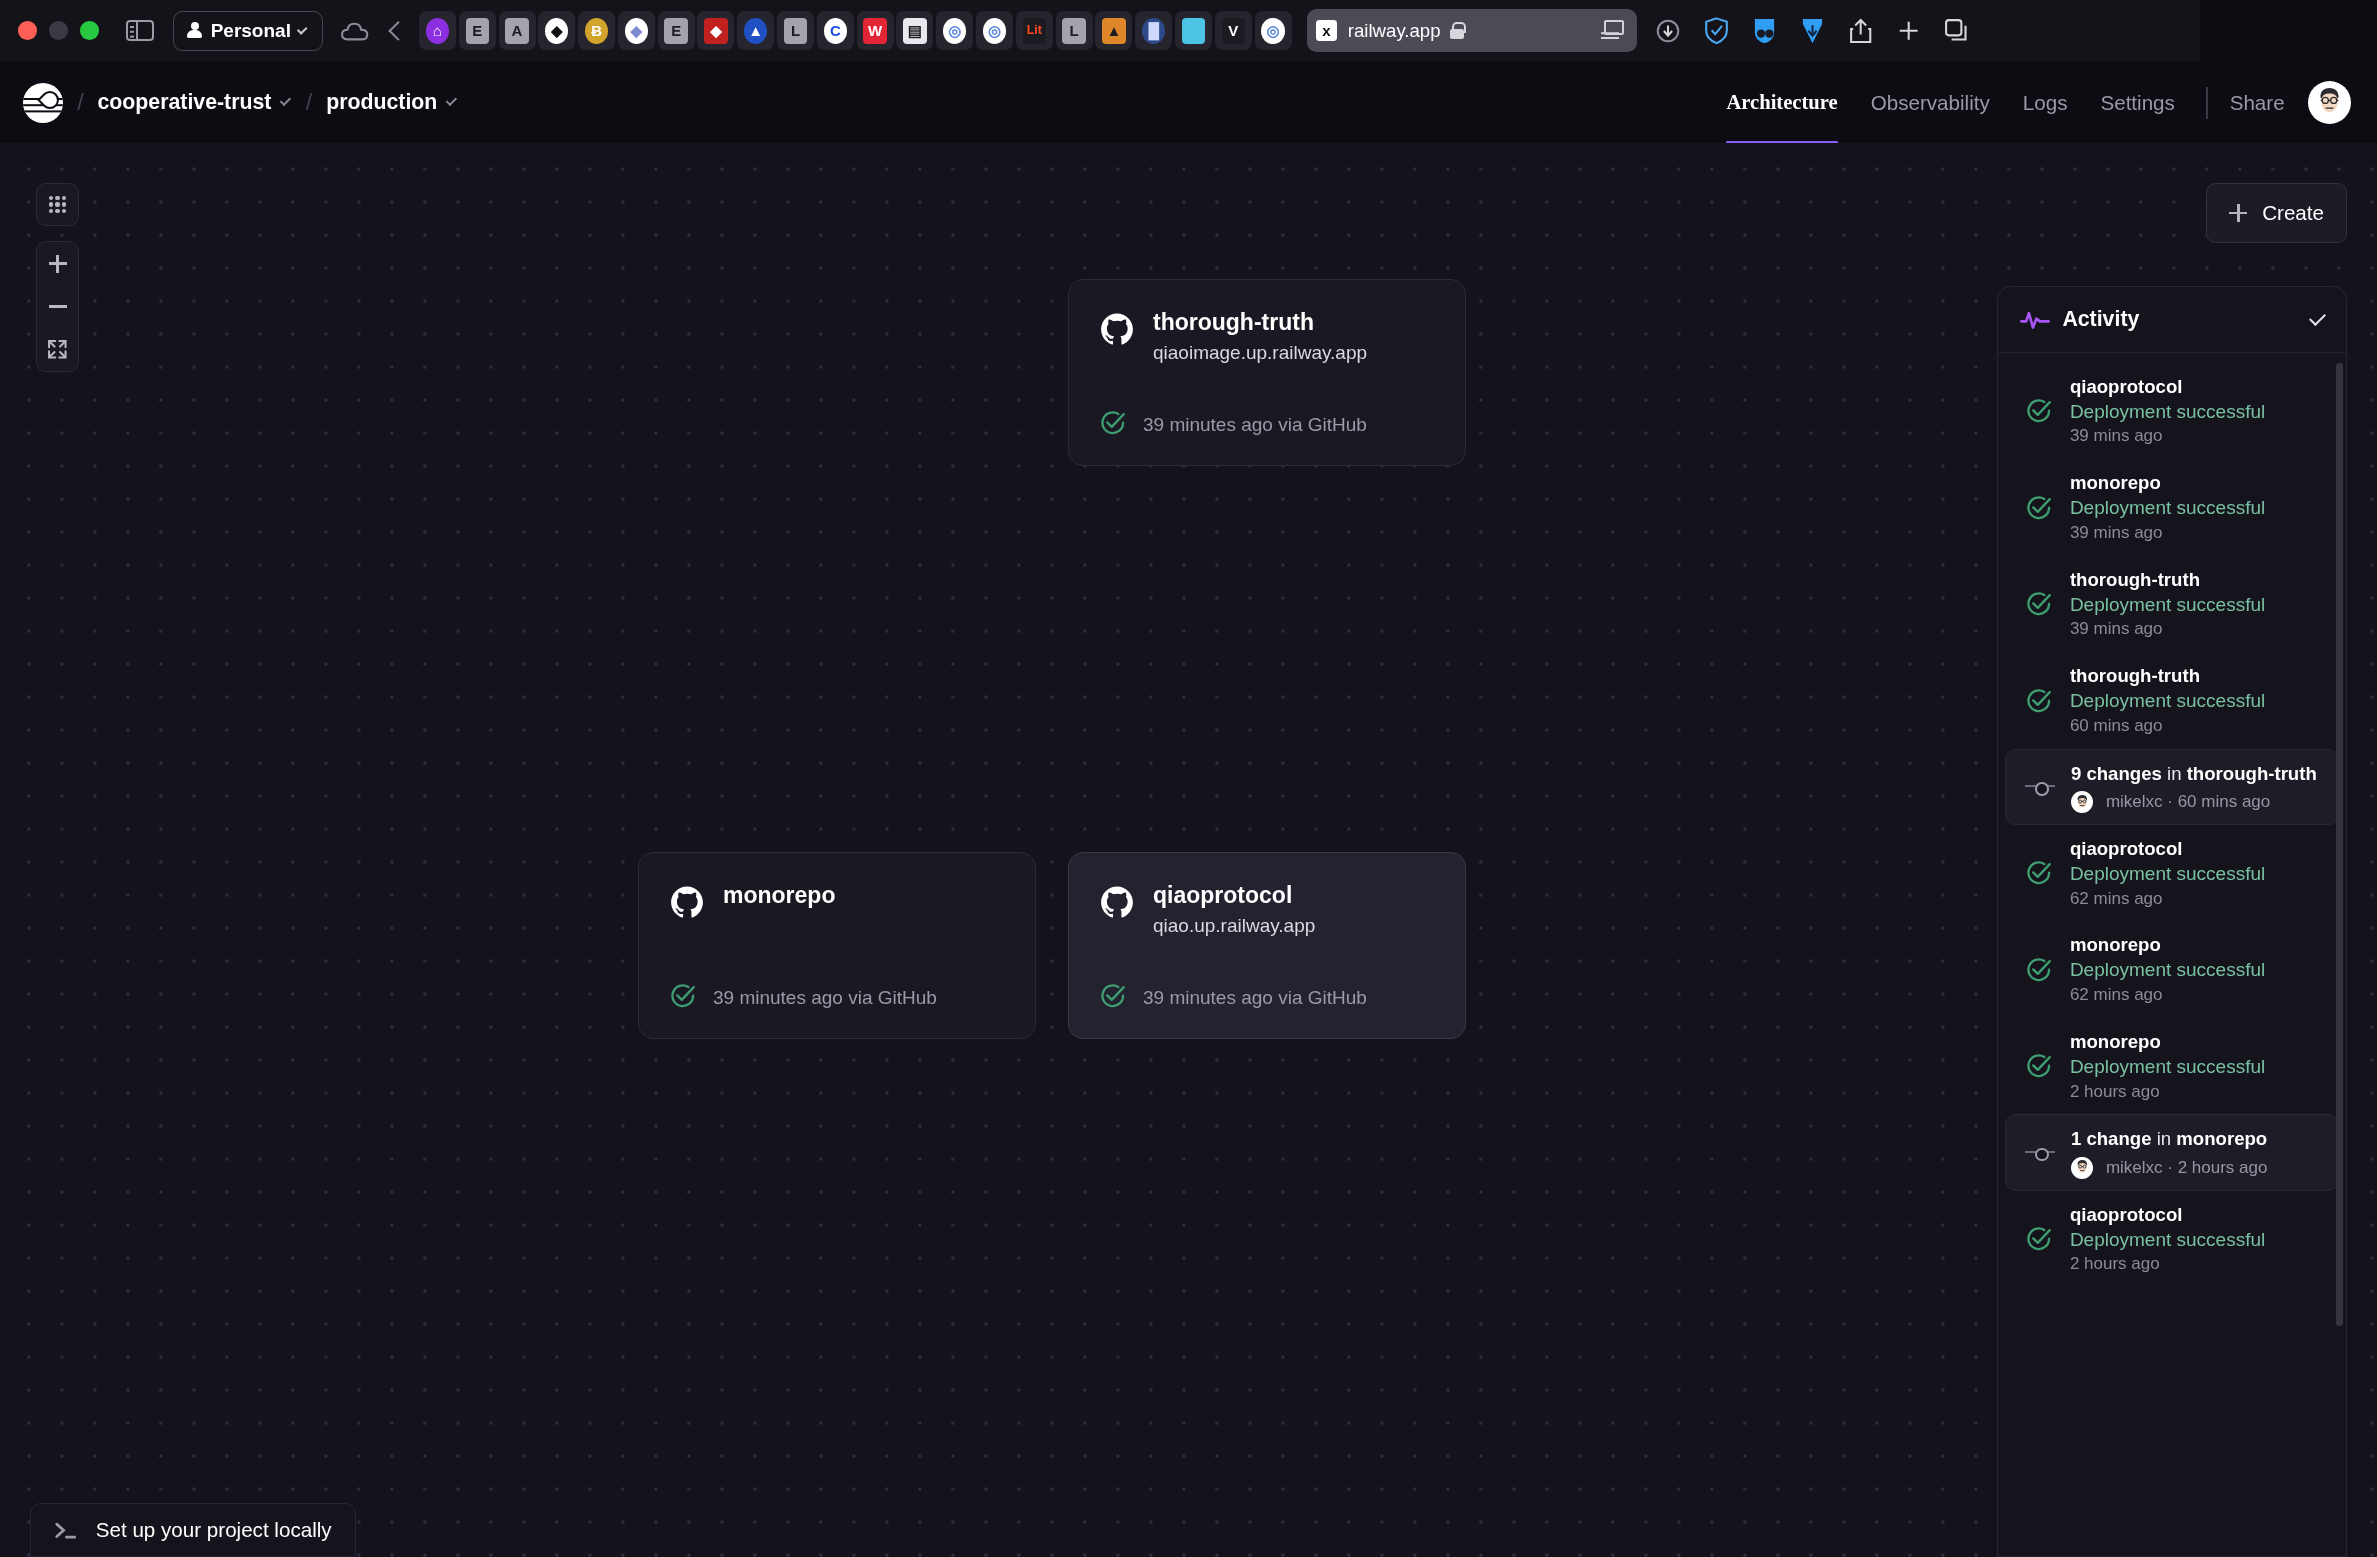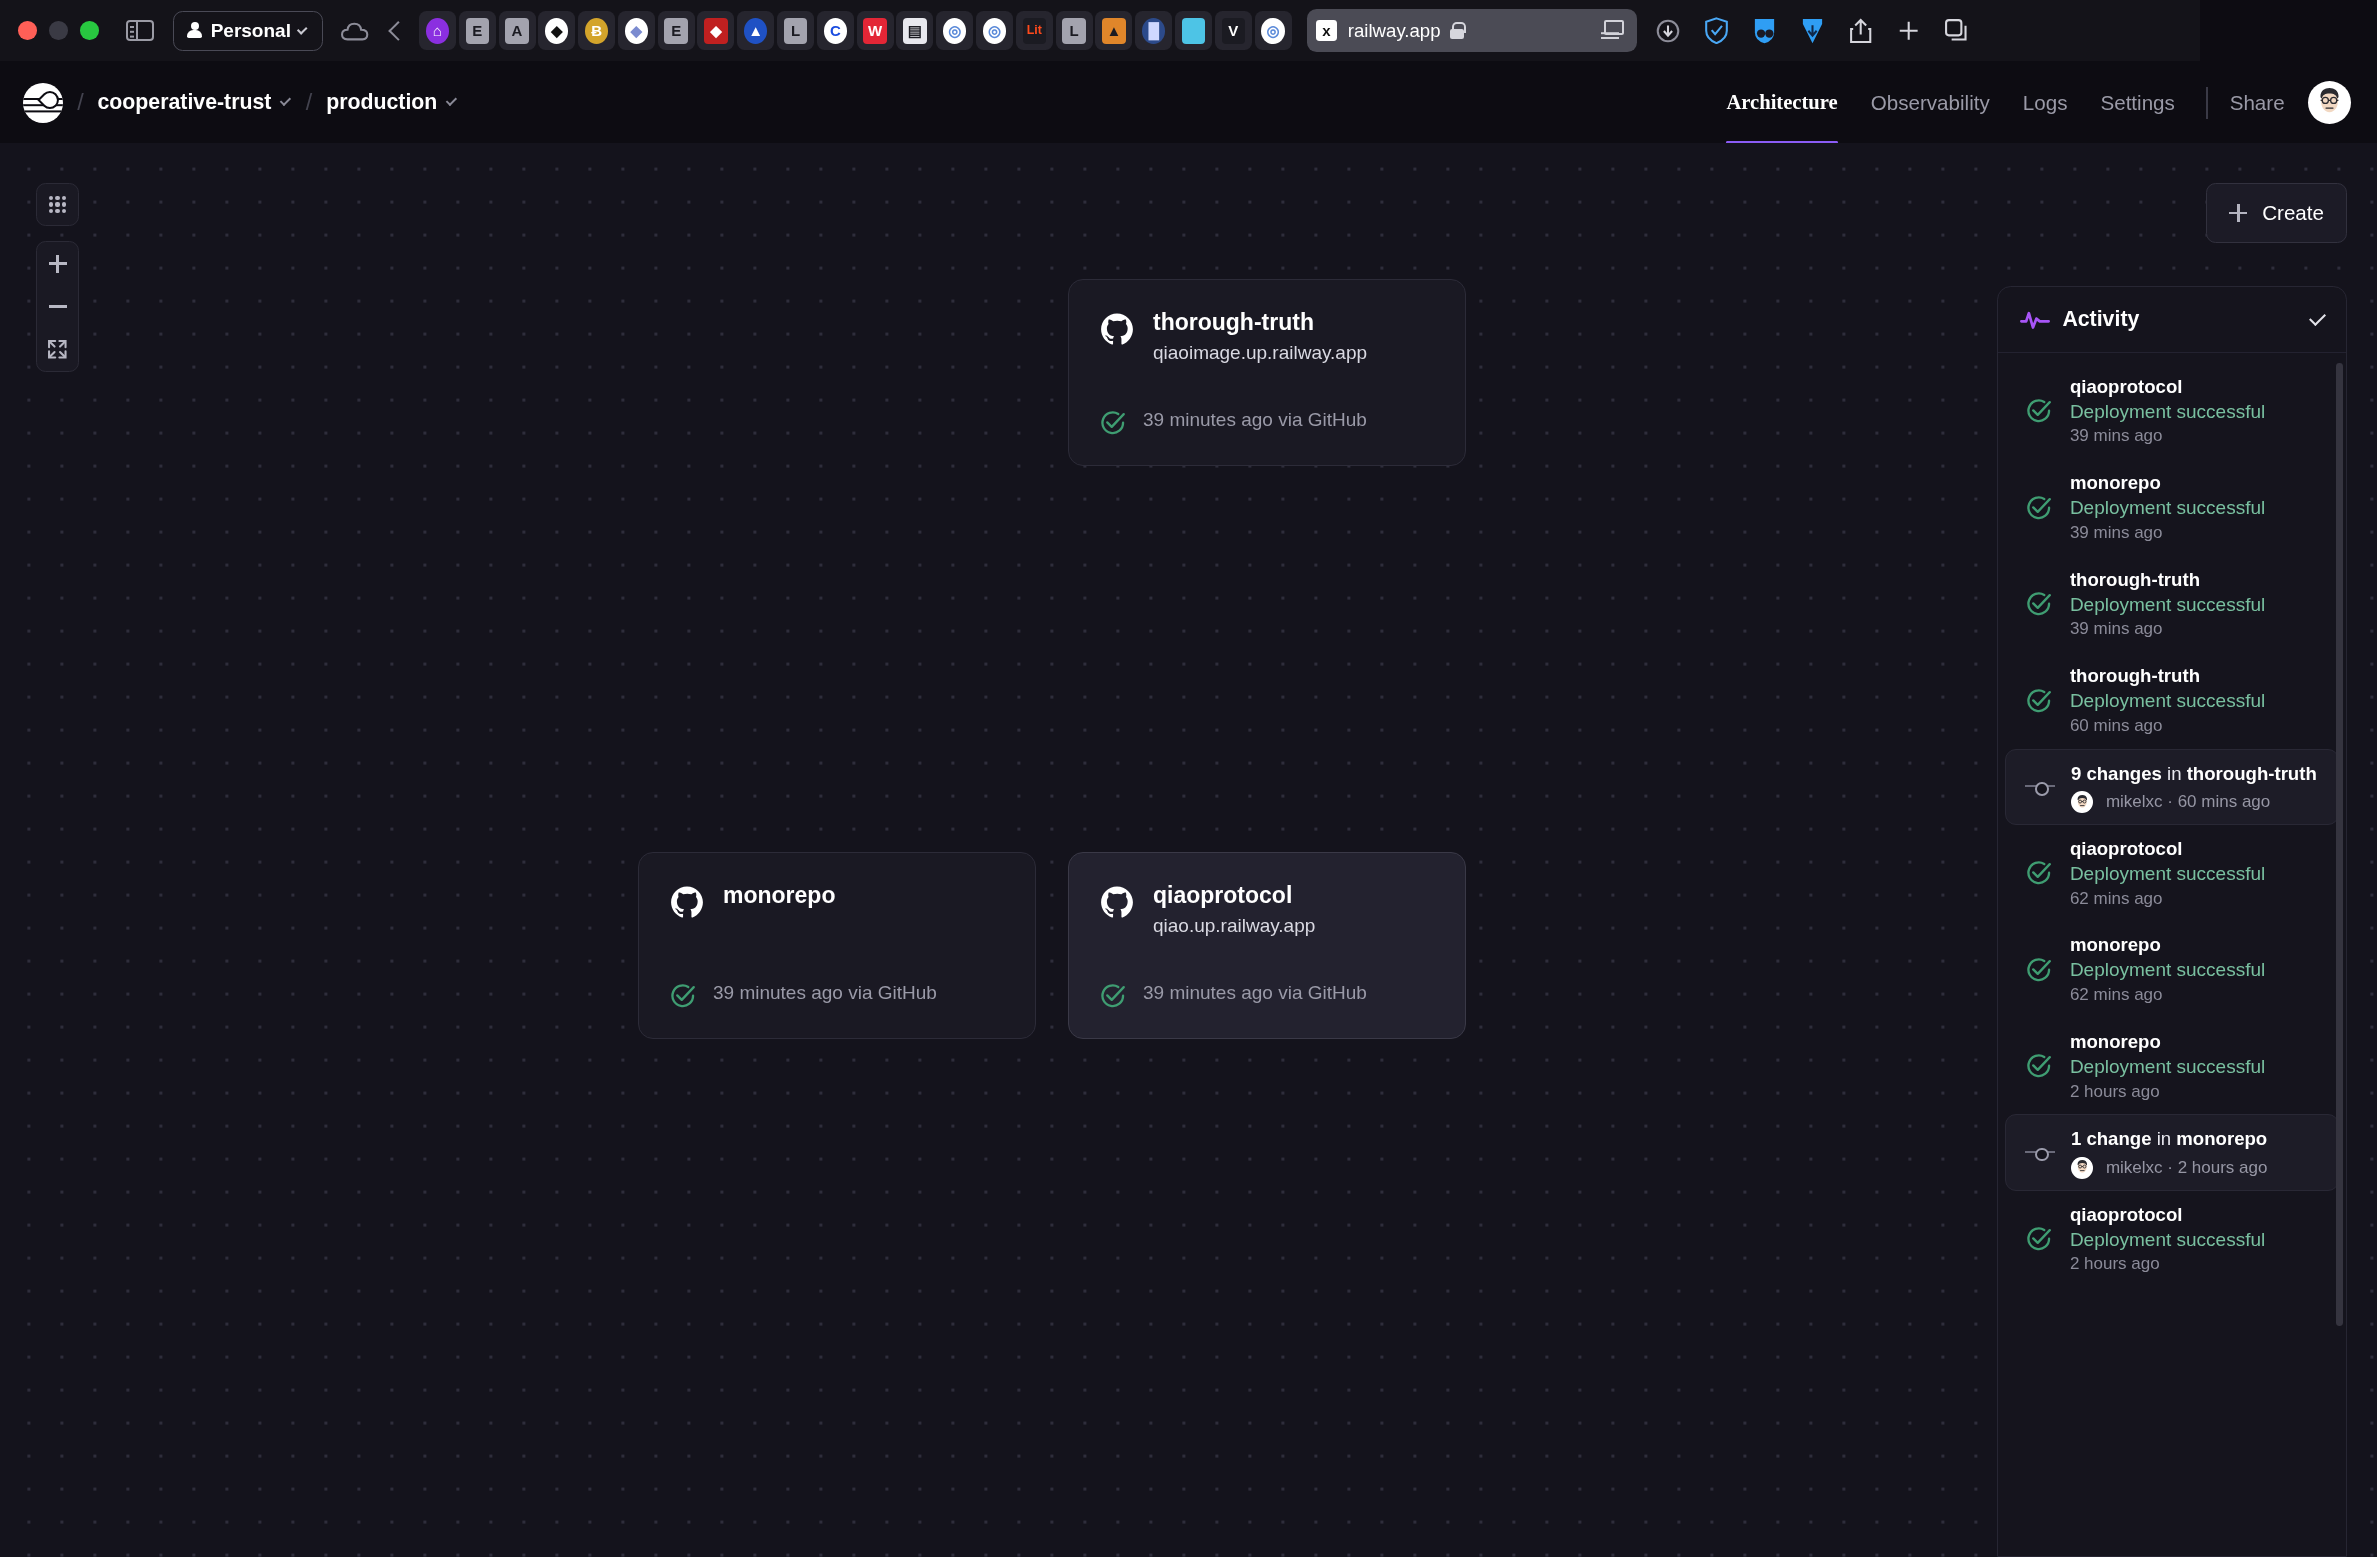--- a/index.html
+++ b/index.html
@@ -222,21 +222,21 @@
     border: 1.4px solid #2c2b38;
     background: #1a1923;
     padding: 29px 30px;
     display: flex; flex-direction: column;
   }
   .svc-card.hovered { background: #23222f; border-color: #3a3947; }
   .svc-head { display: flex; align-items: flex-start; gap: 18px; }
   .gh-icon { width: 36px; height: 36px; flex: none; margin-top: 2.8px; }
   .svc-title { color: #fff; font-size: 23px; font-weight: bold; line-height: 1.18; }
   .svc-domain { color: #d9d9e2; font-size: 19px; margin-top: 5.5px; line-height: 1.2; }
-  .svc-foot { margin-top: auto; display: flex; align-items: flex-start; gap: 16.5px; }
+  .svc-foot { margin-top: auto; display: flex; align-items: flex-end; gap: 16.5px; }
   .svc-foot-text { color: #9a9aa8; font-size: 19px; }
   .check-icon { width: 27.5px; height: 27.5px; flex: none; }
 
   
   .create-btn {
     position: absolute; right: 30px; top: 40px;
     height: 60px; padding: 0 22px;
     background: #1c1b26; border: 1.4px solid #32313e; border-radius: 9.6px;
     display: flex; align-items: center; gap: 15px;
   }
@@ -744,14 +744,23 @@
           <div class="act-body">
             <div class="act-svc">qiaoprotocol</div>
             <div class="act-status">Deployment successful</div>
             <div class="act-time">2 hours ago</div>
           </div>
         </div>
       </div>
     <div class="act-scrollbar"></div>
   </div>
 
+  <div class="setup-btn">
+    <span class="term-icon">
+      <svg width="23.4" height="20.6" viewBox="0 0 34 30">
+        <path d="M4 6 L14 15 L4 24" fill="none" stroke="#9a9aa8" stroke-width="4" stroke-linecap="round"></path>
+        <path d="M18 25 H30" stroke="#9a9aa8" stroke-width="4" stroke-linecap="round"></path>
+      </svg>
+    </span>
+    <span class="setup-label">Set up your project locally</span>
+  </div>
 </div>
 
 
 </body></html>

